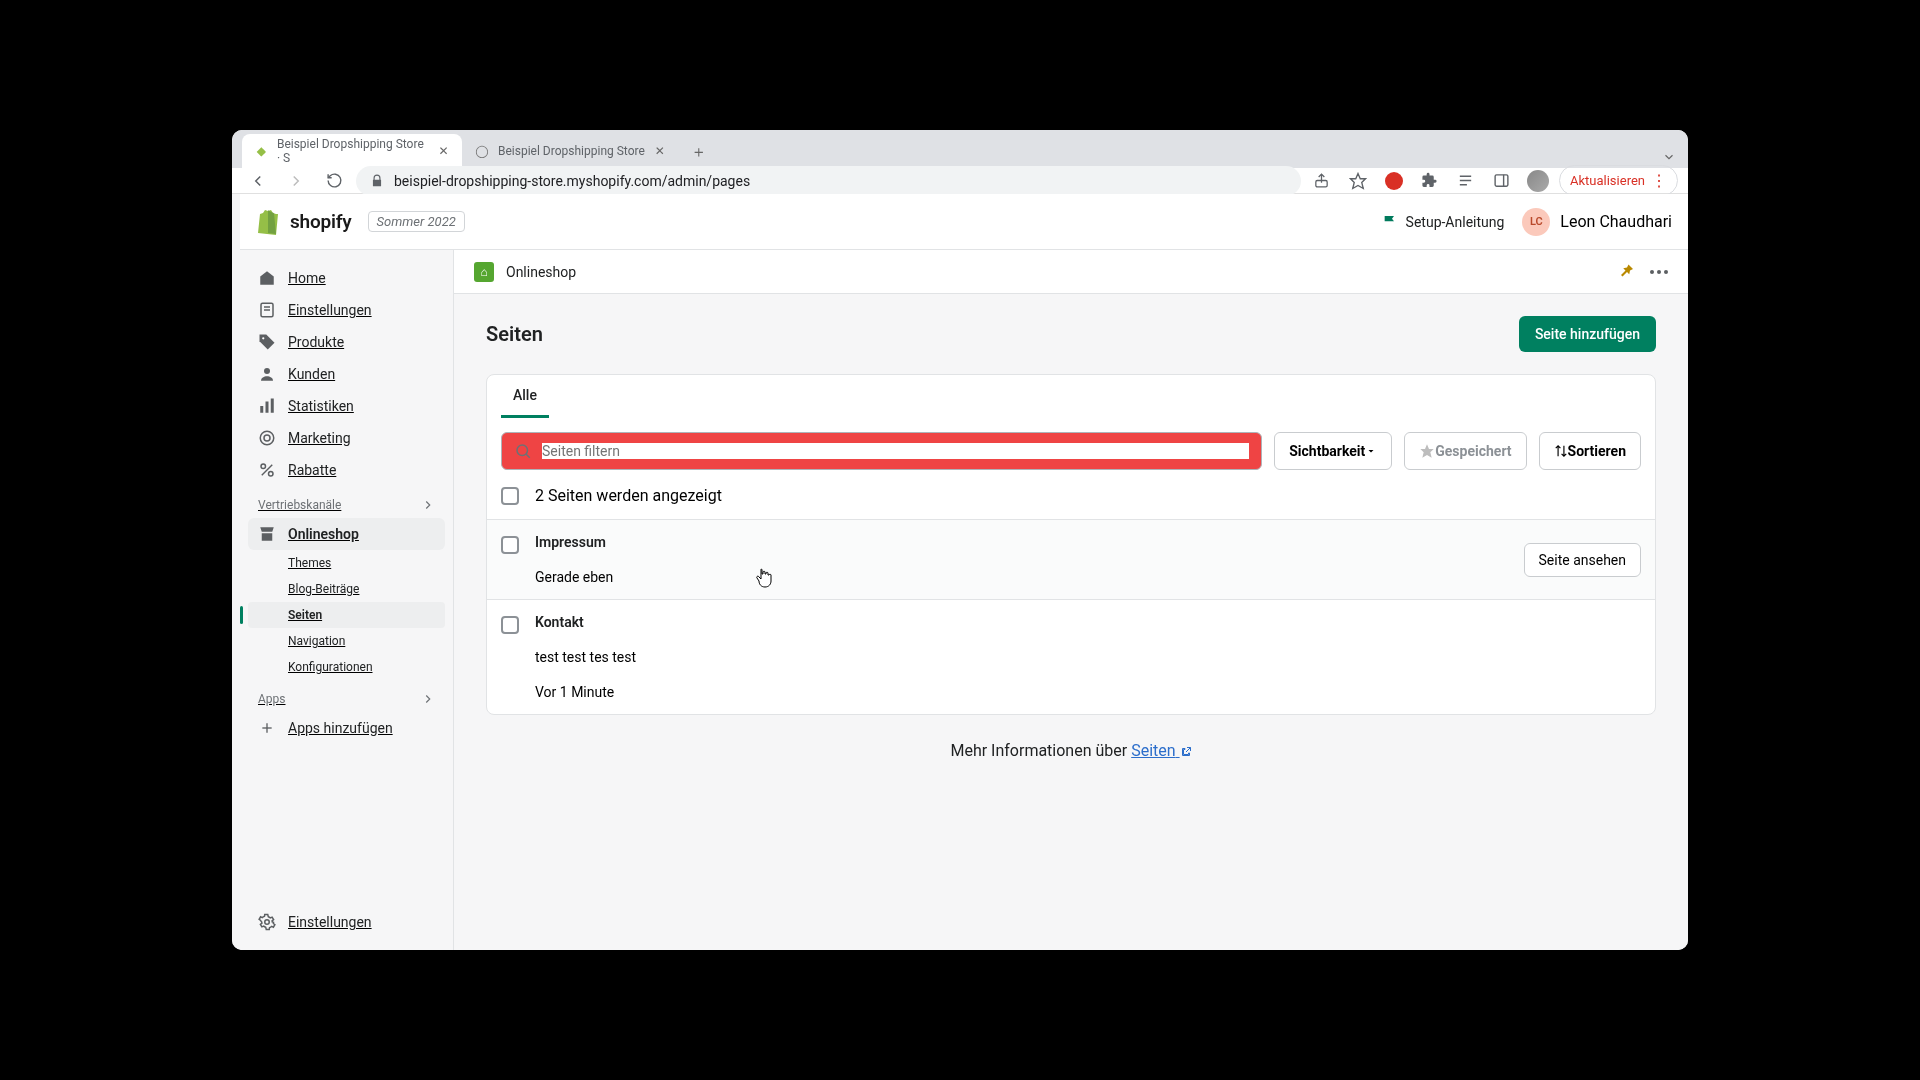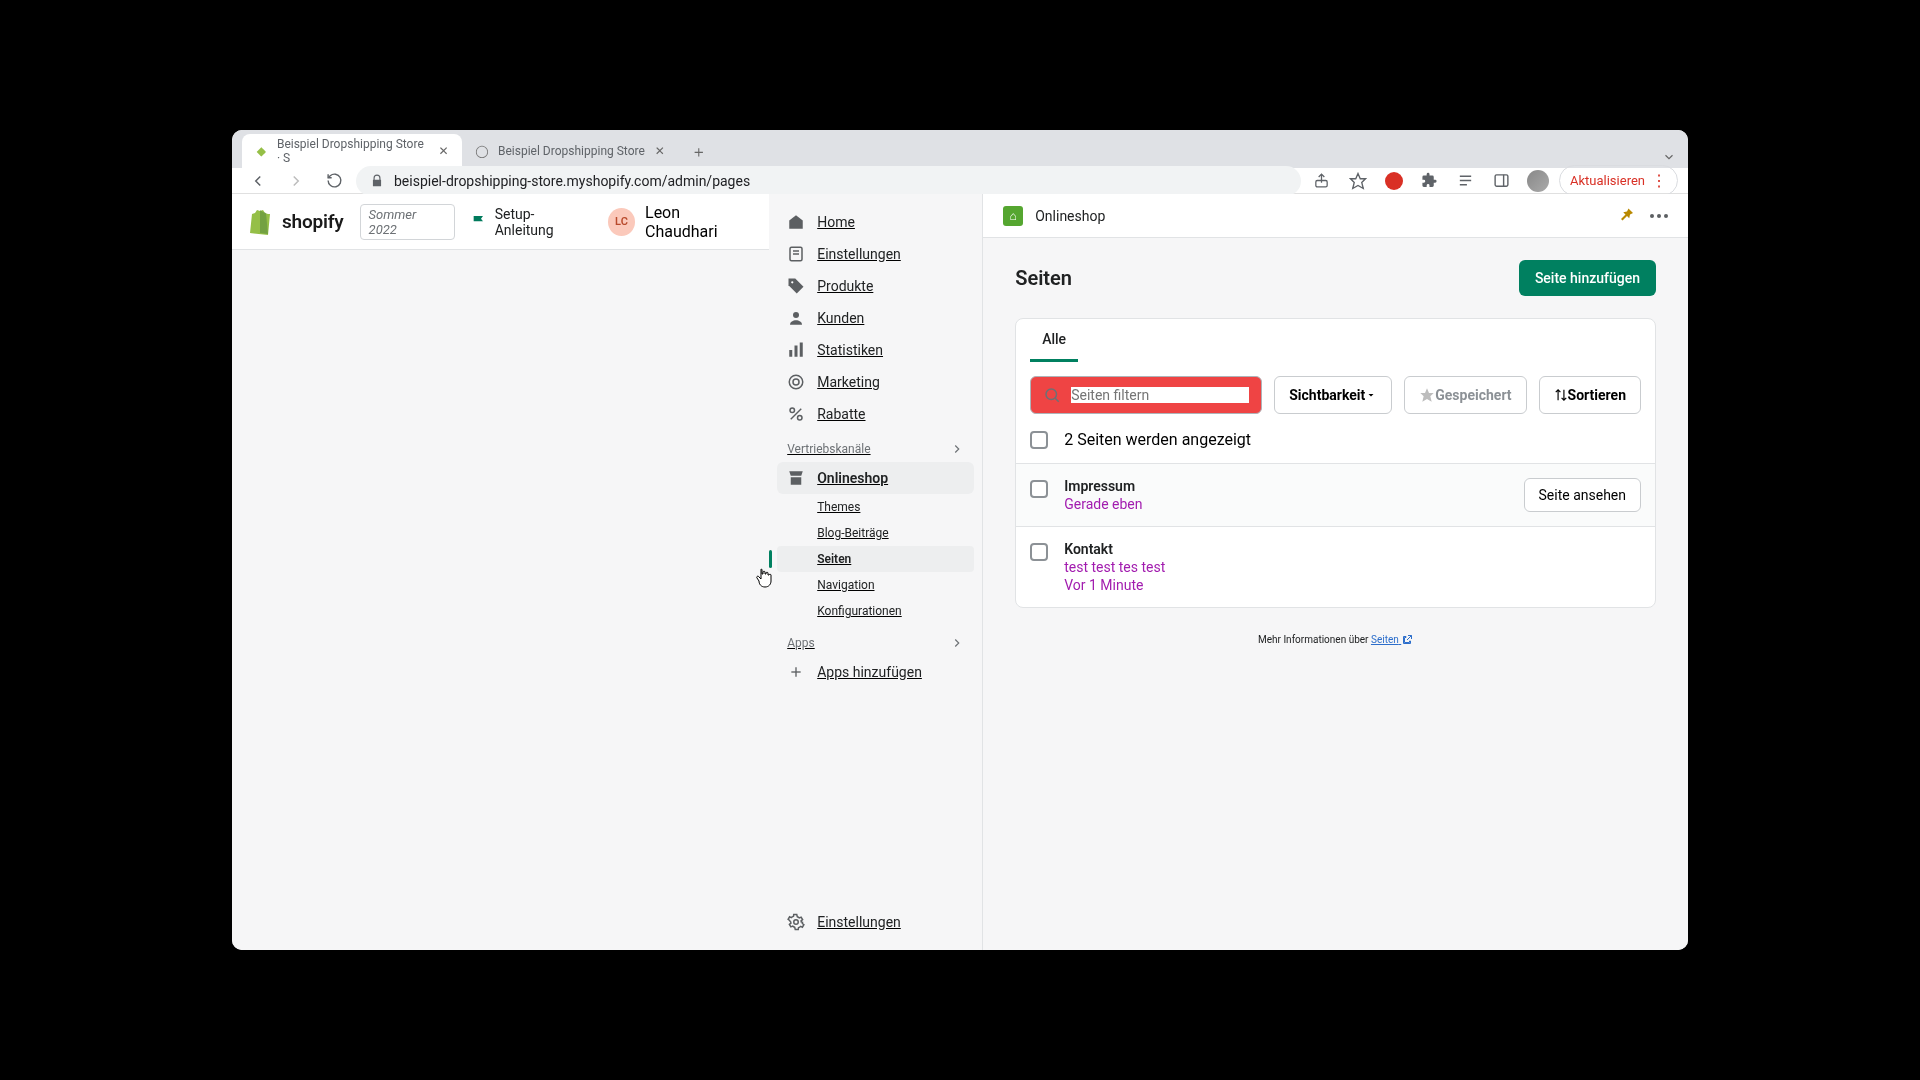--- a/index.html
+++ b/index.html
@@ -15,21 +15,21 @@
 .addrbar { height:26px; background:#fff; border-bottom:1px solid #e0e0e0; display:flex; align-items:center; padding:0 10px; gap:6px; }
 .addrbar .nav-btn { width:32px; height:32px; display:flex; align-items:center; justify-content:center; color:#5f6368; cursor:pointer; border-radius:16px; }
 .addrbar .nav-btn.disabled { color:#bdbdbd; }
 .urlbox { flex:1; height:30px; background:#f1f3f4; border-radius:15px; display:flex; align-items:center; padding:0 14px; gap:10px; color:#202124; font-size:14px; }
 .urlbox .lock { color:#5f6368; }
 .addrbar .icon-btn { width:30px; height:30px; display:flex; align-items:center; justify-content:center; color:#5f6368; cursor:pointer; }
 .red-dot { width:18px; height:18px; border-radius:50%; background:#d93025; }
 .avatar-sm { width:22px; height:22px; border-radius:50%; background:linear-gradient(135deg,#888,#aaa); }
 .update-btn { border:1px solid #dadce0; border-radius:16px; padding:5px 10px; font-size:13px; color:#d93025; display:flex; align-items:center; gap:6px; cursor:pointer;}
 .update-btn .kebab{ color:#d93025; font-size:16px;}
-.app { flex:1; display:flex; flex-direction:row; background:#f6f6f7; }
+.app { flex:1; display:flex; flex-direction:column; background:#f6f6f7;padding-left:8px; }
 .topbar { height:56px; background:#fff; border-bottom:1px solid #e1e3e5; display:flex; align-items:center; padding:0 16px; gap:16px; }
 .logo { display:flex; align-items:center; gap:10px; }
 .logo-mark { width:24px; height:26px; }
 .logo-text { font-weight:600; font-size:19px; letter-spacing:-0.2px; color:#1a1a1a;}
 .tag { font-style:italic; color:#6d7175; font-size:13px; border:1px solid #d2d5d8; border-radius:4px; padding:2px 8px; }
 .searchbox { flex:0 0 530px; margin-left:auto; margin-right:auto; height:36px; border:1px solid #c9cccf; border-radius:6px; display:flex; align-items:center; padding:0 12px; gap:10px; color:#6d7175; background:#fff;}
 .searchbox input { border:none; outline:none; flex:1; font-size:14px; background:transparent;}
 .topbar-right { display:flex; align-items:center; gap:18px; margin-left:auto;}
 .setup-guide { display:flex; align-items:center; gap:8px; font-size:14px; color:#202223; cursor:pointer;}
 .flag-ico { color:#007a5c; }
@@ -62,24 +62,24 @@
 .toolbar { display:flex; gap:12px; padding:14px 14px 0;}
 .filter-input { flex:1; height:38px; border:1px solid #aeb4b9; border-radius:6px; display:flex; align-items:center; padding:0 12px; gap:10px; background:#ef4444;}
 .filter-input input { border:none; outline:none; flex:1; font-size:14px;}
 .tool-btn { height:38px; border:1px solid #c9cccf; border-radius:6px; background:#fff; padding:0 14px; font-size:14px; display:flex; align-items:center; gap:0; cursor:pointer;font-weight:bold;}
 .tool-btn.disabled { color:#8c9196;}
 .list-meta { display:flex; align-items:center; gap:16px; padding:16px 14px 14px;}
 .chk { width:18px; height:18px; border:2px solid #8c9196; border-radius:4px; background:#fff; cursor:pointer; flex-shrink:0;}
 .row { display:flex; align-items:flex-start; gap:16px; padding:14px 14px; border-top:1px solid #e1e3e5; position:relative;}
 .row .chk { margin-top:2px;}
 .row-title { font-size:14px; font-weight:600; color:#202223;}
-.row-sub { font-size:14px; color:#a21caf; margin-top:2px;}
+.row-sub { font-size:14px; color:#000000; margin-top:19px;}
 .view-btn { margin-left:auto; border:1px solid #c9cccf; border-radius:6px; background:#fff; padding:8px 14px; font-size:14px; cursor:pointer; align-self:center;}
 .cursor-hand { position:absolute; left:523px; top:438px; pointer-events:none; color:#000;}
-.footer-link { text-align:center; padding:18px; font-size:10px; color:#202223;}
+.footer-link { text-align:center; padding:18px; font-size:16px; color:#202223;}
 .footer-link a { color:#2c6ecb; text-decoration:underline;}
 svg { display:block; }
 </style>
 </head>
 <body>
 
 <div class="viewport">
 
   <div class="tabbar">
     <div class="tab active">

